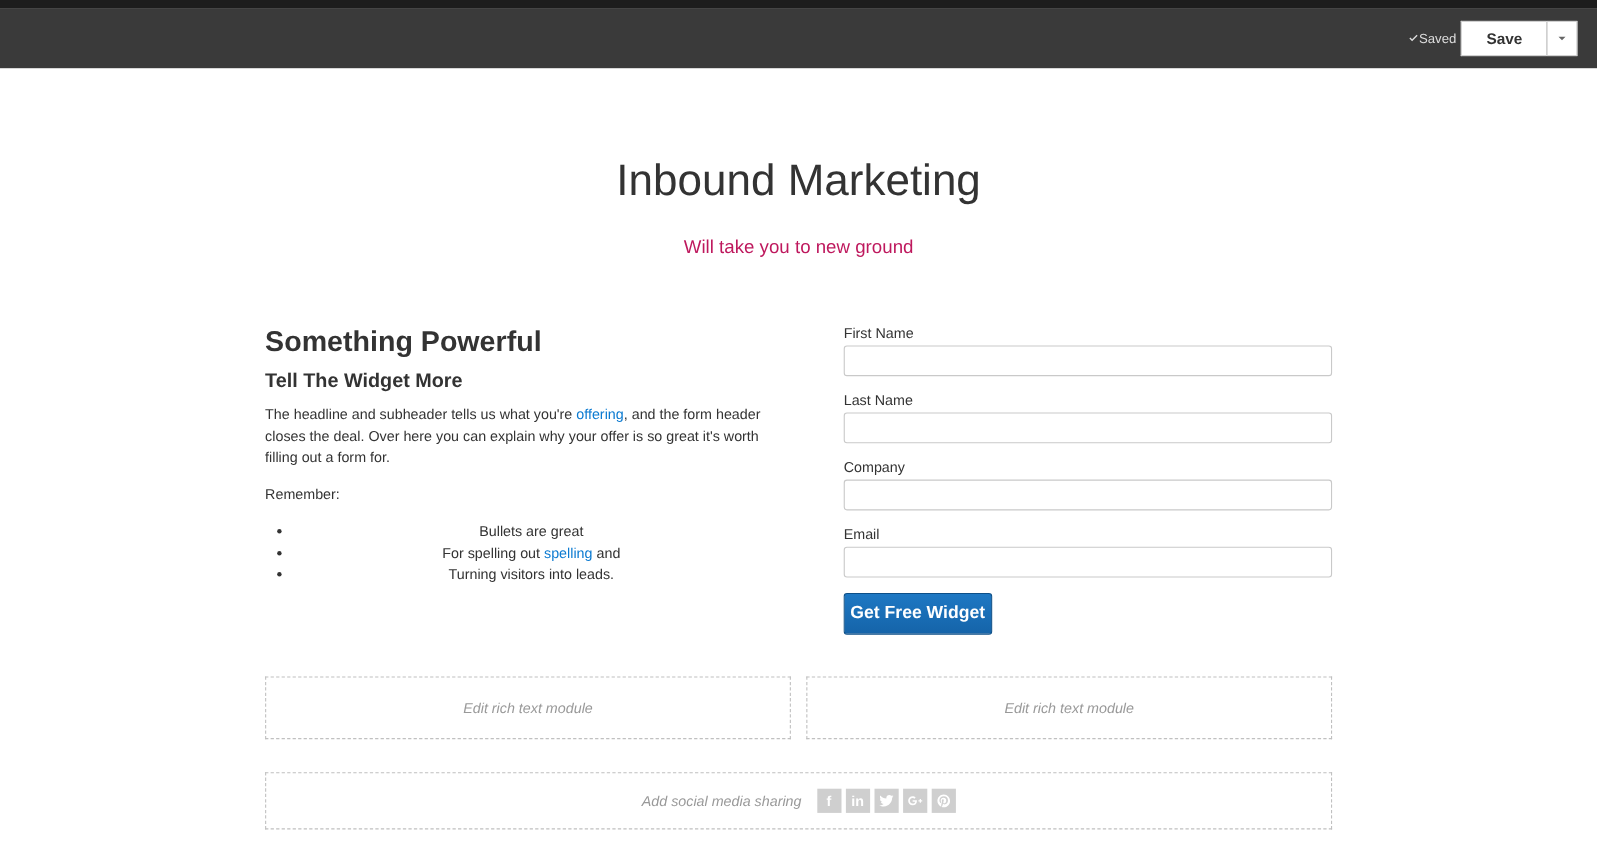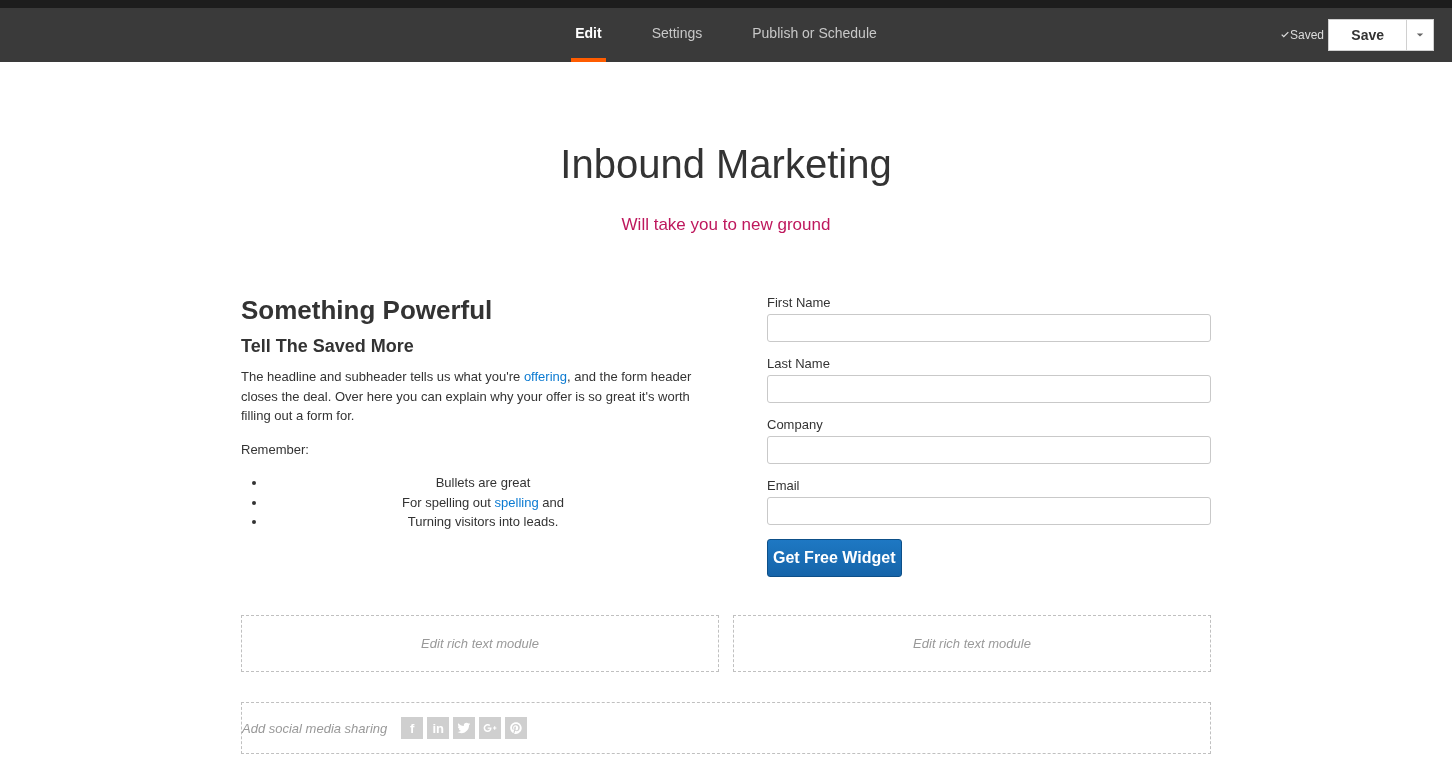--- a/index.html
+++ b/index.html
@@ -40,37 +40,32 @@
 
 .field { margin-bottom:14px; }
 .field label { font-size:13px; color:#333; display:block; margin-bottom:4px; }
 .field input { width:100%; height:28px; border:1px solid #c9c9c9; border-radius:3px; padding:0 6px; background:#fff; }
 
 .cta { background:linear-gradient(#1e78c3,#1564a9); color:#fff; border:1px solid #0d4f88; border-radius:3px; font-size:16px; font-weight:700; padding:9px 5px; cursor:pointer; }
 
 .modules { margin-top:38px; display:flex; gap:14px; }
 .module { flex:1; border:1px dashed #c0c0c0; color:#999; font-style:italic; font-size:13px; text-align:center; padding:20px 0; cursor:pointer; }
 
-.social-wrap { margin-top:30px; border:1px dashed #c0c0c0; padding:14px 0; display:flex; align-items:center; gap:14px; cursor:pointer;}
+.social-wrap { margin-top:30px; border:1px dashed #c0c0c0; padding:14px 0; display:flex; align-items:center; justify-content:center; gap:14px; cursor:pointer;}
 .social-wrap .lbl { color:#999; font-style:italic; font-size:13px;}
 .icons { display:flex; gap:4px;}
 .sicon { width:22px; height:22px; background:#cfcfcf; display:flex; align-items:center; justify-content:center; color:#fff; font-weight:700; font-size:13px; font-family:Arial; }
 .sicon svg { width:14px; height:14px; fill:#fff;}
 </style>
 </head>
 <body>
 
 <div class="bar0"></div>
 
 <div class="header">
-  <div class="tabs">
-    <div class="tab active">Edit</div>
-    <div class="tab">Settings</div>
-    <div class="tab">Publish or Schedule</div>
-  </div>
   <div class="saved">
     <svg viewBox="0 0 16 16">
         <path fill="#dcdcdc" d="M6 12L2 8l1.4-1.4L6 9.2l6.6-6.6L14 4z"></path>
       </svg>
     <span>Saved</span>
   </div>
   <div class="save-wrap">
     <button class="save-btn">Save</button>
     <div class="save-caret">
       <svg viewBox="0 0 10 10">
@@ -83,21 +78,21 @@
 <div class="page">
 
   <div class="hero">
     <h1>Inbound Marketing</h1>
     <p>Will take you to new ground</p>
   </div>
 
   <div class="cols">
     <div class="left">
       <h2>Something Powerful</h2>
-      <h3>Tell The Saved More</h3>
+      <h3>Tell The Widget More</h3>
       <p>
         <span>The headline and subheader tells us what you're </span><a href="#">offering</a><span>, and the form header closes the deal. Over here you can explain why your offer is so great it's worth filling out a form for.</span>
       </p>
       <p>Remember:</p>
       <ul>
         <li>Bullets are great</li>
         <li>
           <span>For spelling out </span><a href="#">spelling</a><span> and</span>
         </li>
         <li>Turning visitors into leads.</li>

